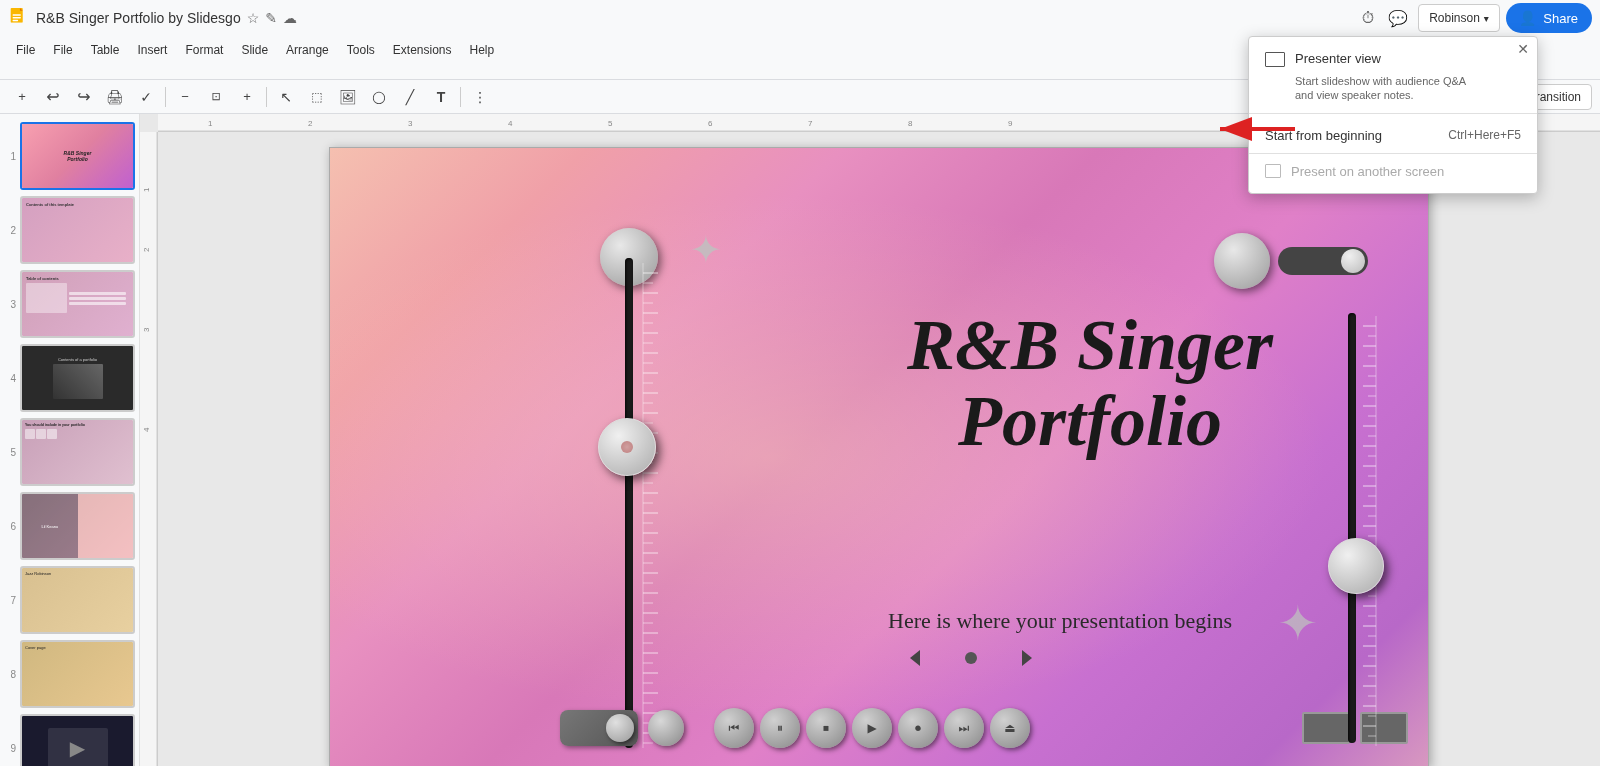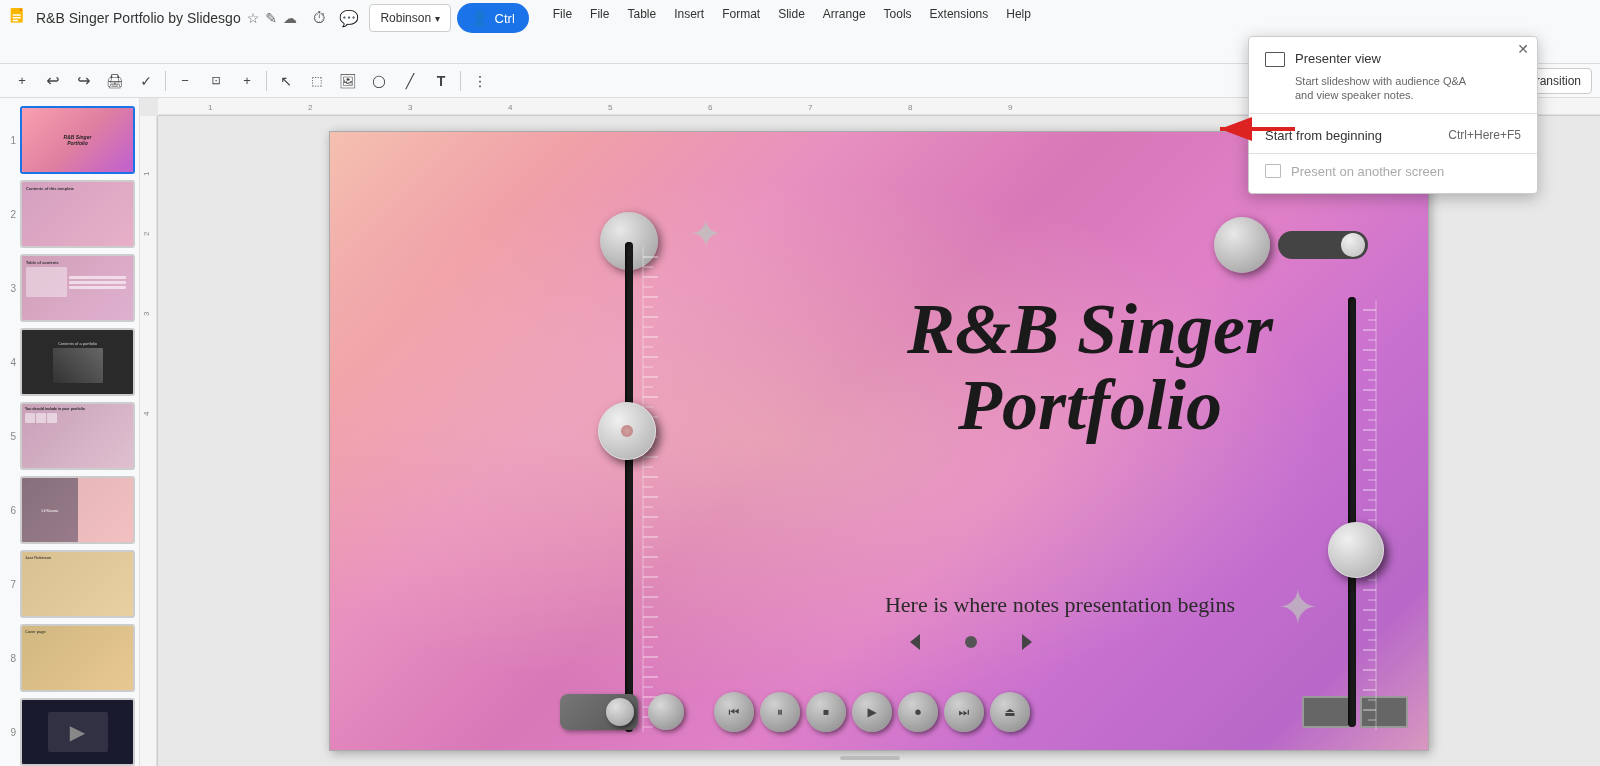--- a/index.html
+++ b/index.html
@@ -48,21 +48,21 @@
     
     #slide { width: 1100px; height: 640px; margin-top: 18px; margin-left: 18px; position: relative; overflow: hidden; border: 1px solid #aaa; box-shadow: 2px 2px 8px rgba(0,0,0,0.3); }
 
     
     #dropdown { position: absolute; top: 37px; right: 62px; width: 280px; background: white; border: 1px solid #ccc; border-radius: 4px; box-shadow: 0 4px 12px rgba(0,0,0,0.2); z-index: 100; padding: 4px 0; }
 
     .slide-wrapper { position: relative; display: flex; align-items: center; }
     .slide-num-label { font-size: 10px; color: #888; margin-right: 4px; min-width: 12px; text-align: right; }
 
     
-    #combined-top { height: 64px; background: #f8f9fa; border-bottom: 1px solid #dadce0; display: flex; flex-direction: row; }
+    #combined-top { height: 80px; background: #f8f9fa; border-bottom: 1px solid #dadce0; display: flex; flex-direction: column; }
     #row1 { display: flex; align-items: center; height: 36px; padding: 0 8px; gap: 6px; }
     #row2 { display: flex; align-items: center; height: 28px; padding: 0 8px; gap: 2px; }
 
     .ruler-canvas { position: absolute; top: 0; left: 18px; right: 0; height: 18px; background: #f5f5f5; border-bottom: 1px solid #ccc; overflow: hidden; }
     .ruler-canvas-v { position: absolute; top: 18px; left: 0; width: 18px; bottom: 0; background: #f5f5f5; border-right: 1px solid #ccc; overflow: hidden; }
   </style>
 </head>
 <body>
 
 <div id="combined-top">
@@ -90,21 +90,21 @@
     <div style="color:#444;font-size:16px;cursor:pointer;padding:4px;">⏱</div>
 
     <div style="color:#444;font-size:16px;cursor:pointer;padding:4px;">💬</div>
 
     <button id="slideshow-btn" style="height:28px;padding:0 10px;border-radius:4px;font-size:12px;border:1px solid #ccc;background:white;color:#333;cursor:pointer;display:flex;align-items:center;gap:4px;">
       <span>Robinson</span>
       <span style="font-size:10px;">▾</span>
     </button>
     <button id="share-btn" style="height:30px;padding:0 14px;border-radius:20px;font-size:13px;background:#1a73e8;color:white;border:none;cursor:pointer;font-weight:500;display:flex;align-items:center;gap:6px;">
       <span style="font-size:14px;">👤</span>
-      <span>Ctrl</span>
+      <span>Share</span>
     </button>
   </div>
 
   <div id="row2">
     <span class="menu-item">File</span>
     <span class="menu-item">File</span>
     <span class="menu-item">Table</span>
     <span class="menu-item">Insert</span>
     <span class="menu-item">Format</span>
     <span class="menu-item">Slide</span>
@@ -348,21 +348,21 @@
 
       <div style="position:absolute;left:268px;top:270px;width:58px;height:58px;border-radius:50%;background:radial-gradient(circle at 35% 30%, #f0f0f0, #aaa);box-shadow:4px 4px 10px rgba(0,0,0,0.6);border:1px solid #ddd;">
         <div style="position:absolute;top:50%;left:50%;transform:translate(-50%,-50%);width:12px;height:12px;border-radius:50%;background:radial-gradient(circle,#d0a0a0,#c08080);"></div>
       </div>
 
       <div style="position:absolute;top:160px;left:480px;width:560px;text-align:center;">
         <div style="font-size:72px;font-family:Georgia,'Times New Roman',serif;font-style:italic;font-weight:bold;color:#1a1a1a;line-height:1.05;">R&amp;B Singer<br>Portfolio</div>
       </div>
 
       <div style="position:absolute;top:460px;left:430px;width:600px;text-align:center;">
-        <div style="font-size:22px;font-family:Georgia,serif;color:#2a2a2a;">Here is where notes presentation begins</div>
+        <div style="font-size:22px;font-family:Georgia,serif;color:#2a2a2a;">Here is where your presentation begins</div>
       </div>
 
       <div style="position:absolute;bottom:100px;left:580px;display:flex;align-items:center;gap:45px;">
         <div style="width:0;height:0;border-top:8px solid transparent;border-bottom:8px solid transparent;border-right:10px solid #444;"></div>
         <div style="width:12px;height:12px;border-radius:50%;background:#555;"></div>
         <div style="width:0;height:0;border-top:8px solid transparent;border-bottom:8px solid transparent;border-left:10px solid #444;"></div>
       </div>
 
       <div style="position:absolute;bottom:18px;left:230px;right:130px;display:flex;align-items:center;gap:10px;">
 

